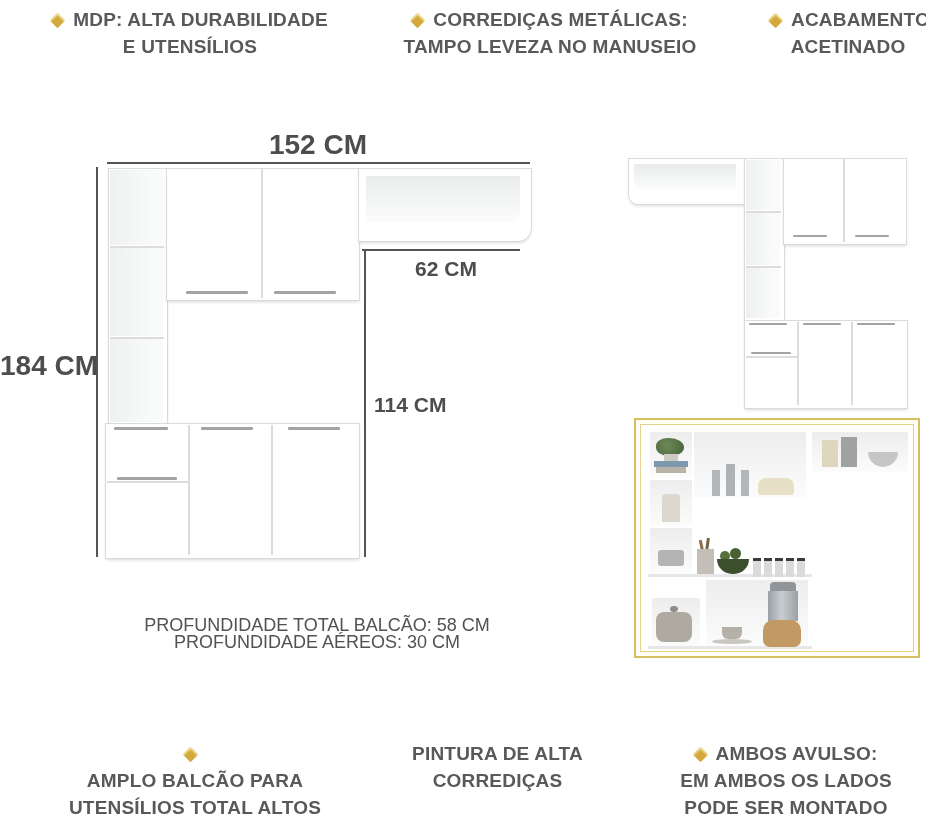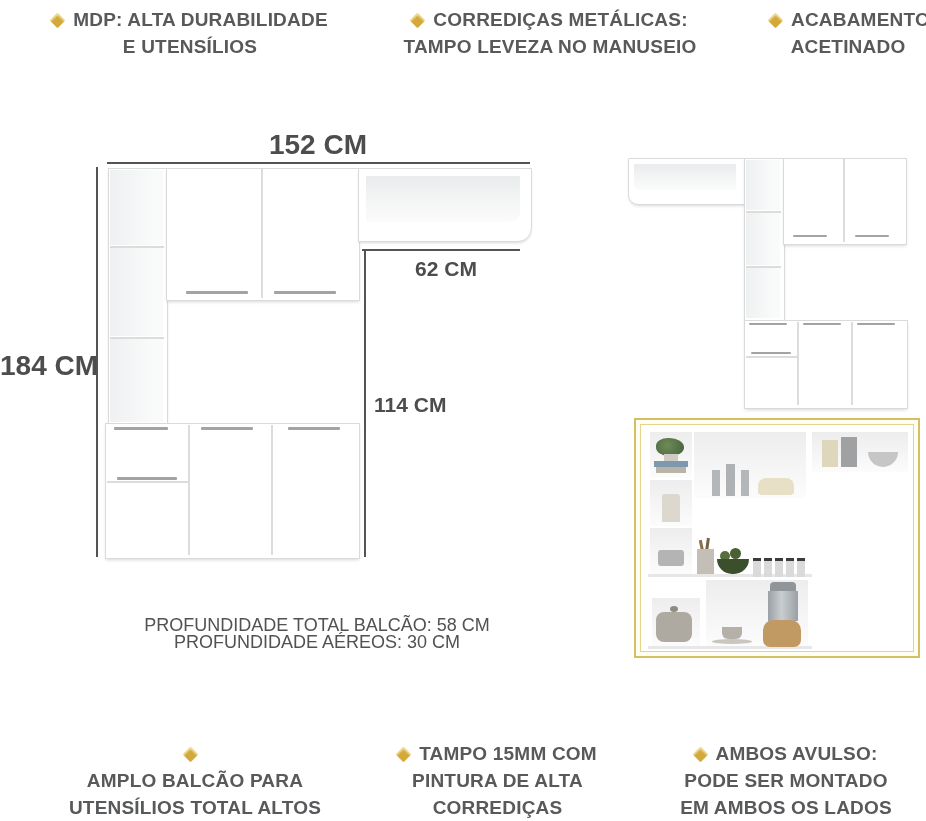--- a/index.html
+++ b/index.html
@@ -194,24 +194,23 @@
     <div class="prop" style="left:763px;top:620px;width:38px;height:27px;background:#c09a62;border-radius:10px 10px 7px 7px;"></div>
   </div>
 
   <div class="feature" style="left:15px;top:740px;width:360px;">
     <span class="f-line"><span class="diamond"></span></span>
     <span class="f-line">AMPLO BALCÃO PARA</span>
     <span class="f-line">UTENSÍLIOS TOTAL ALTOS</span>
   </div>
 
   <div class="feature" style="left:370px;top:740px;width:255px;">
-    <span class="f-line"><span class="diamond"></span><span>TAMPO 15MM COM</span></span>
     <span class="f-line">PINTURA DE ALTA</span>
     <span class="f-line">CORREDIÇAS</span>
   </div>
 
   <div class="feature" style="left:655px;top:740px;width:262px;">
     <span class="f-line"><span class="diamond"></span><span>AMBOS AVULSO:</span></span>
+    <span class="f-line">EM AMBOS OS LADOS</span>
     <span class="f-line">PODE SER MONTADO</span>
-    <span class="f-line">EM AMBOS OS LADOS</span>
   </div>
 
 </div>
 
 </body></html>

